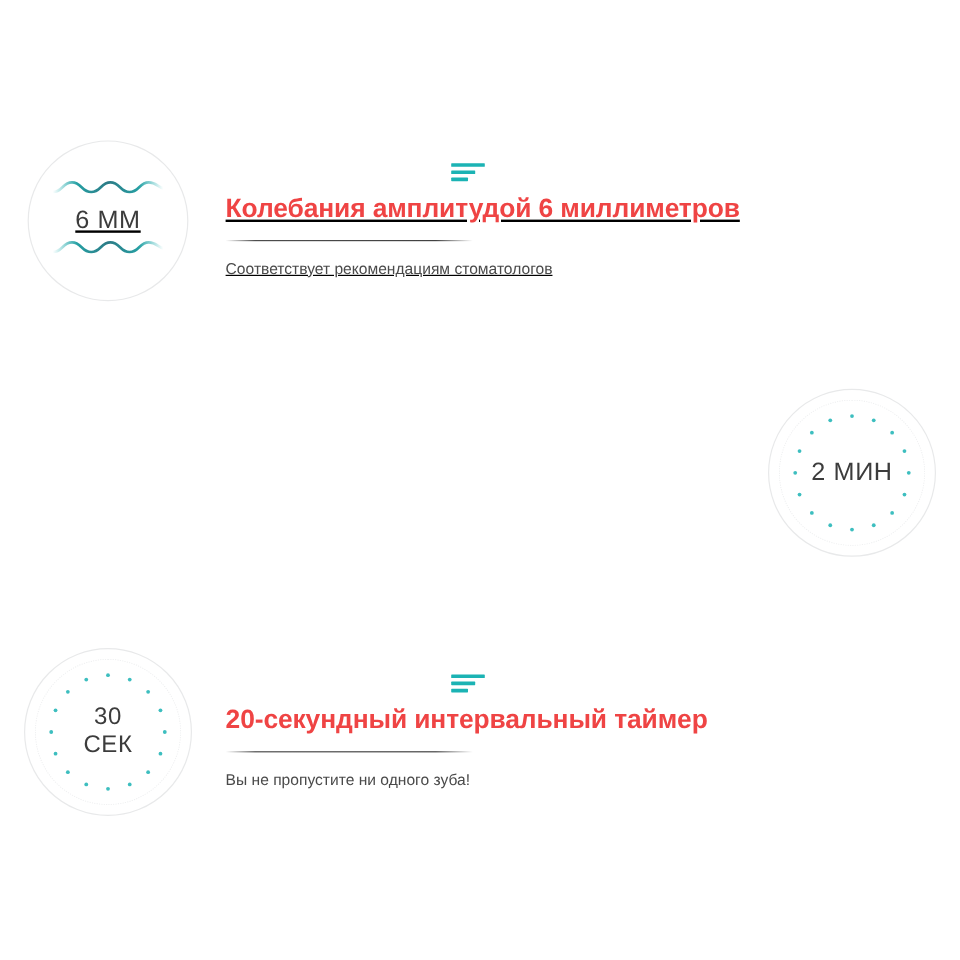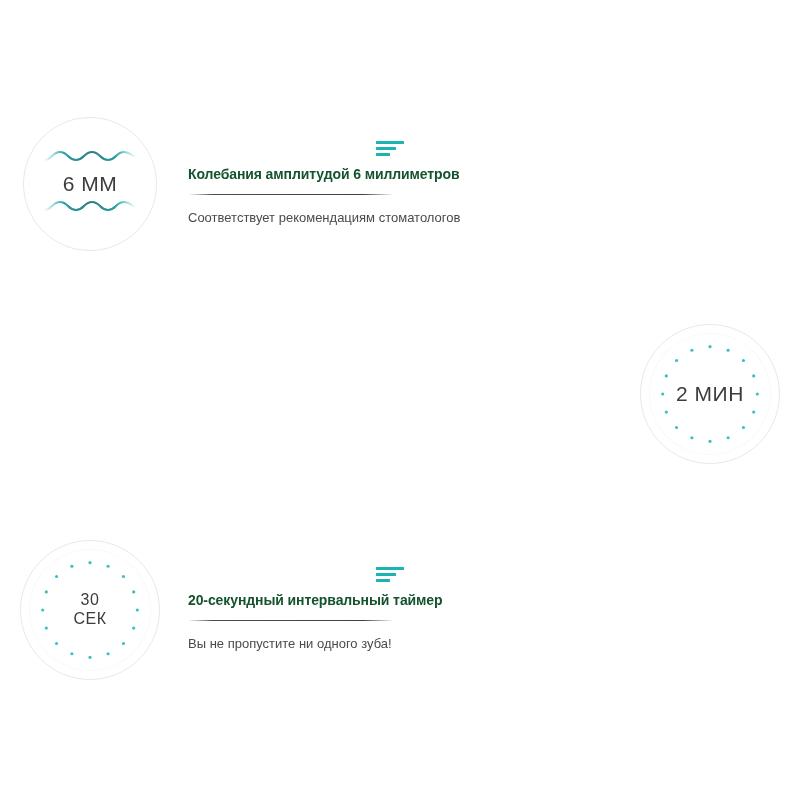--- a/index.html
+++ b/index.html
@@ -24,21 +24,21 @@
   }
 
   
   .feature-row {
     position: absolute;
     left: 0;
     width: 800px;
     display: flex;
     align-items: center;
   }
-  #row-0 { top: 104px; height: 160px; }
+  #row-0 { top: 104px; height: 160px; text-decoration: underline; }
   #row-1 { top: 312px; height: 164px; justify-content: flex-end; }
   #row-2 { top: 528px; height: 164px; }
 
   
   .badge-wrap {
     position: relative;
     width: 180px;
     min-width: 180px;
     height: 160px;
     display: flex;
@@ -83,21 +83,21 @@
     position: relative;
     z-index: 3;
     color: #3c3c3c;
     font-size: 21px;
     font-weight: 400;
     letter-spacing: 0.5px;
     line-height: 1.18;
     text-align: center;
     white-space: nowrap;
   }
-  .badge-label.small { font-size: 16px; }
+  .badge-label.small { font-size: 20px; }
 
   .wave {
     position: relative;
     z-index: 2;
     display: block;
   }
   .wave-top { margin-bottom: 4px; }
   .wave-bottom { margin-top: 4px; }
 
   
@@ -121,23 +121,23 @@
     background: #1bb3b4;
     border-radius: 0.5px;
   }
   .accent-icon .bar.b1 { top: 0px;  width: 28px; }
   .accent-icon .bar.b2 { top: 6px;  width: 20px; }
   .accent-icon .bar.b3 { top: 12px; width: 14px; }
 
   .heading {
     margin: 0;
     padding-top: 24px;
-    font-size: 14px;
+    font-size: 22px;
     font-weight: bold;
-    color: #14532d;
+    color: #ef4444;
     letter-spacing: -0.1px;
     line-height: 1.3;
     white-space: nowrap;
   }
   .divider {
     margin-top: 11px;
     width: 206px;
     height: 1px;
     background: linear-gradient(to right,
                 rgba(60,60,60,0) 0%,

